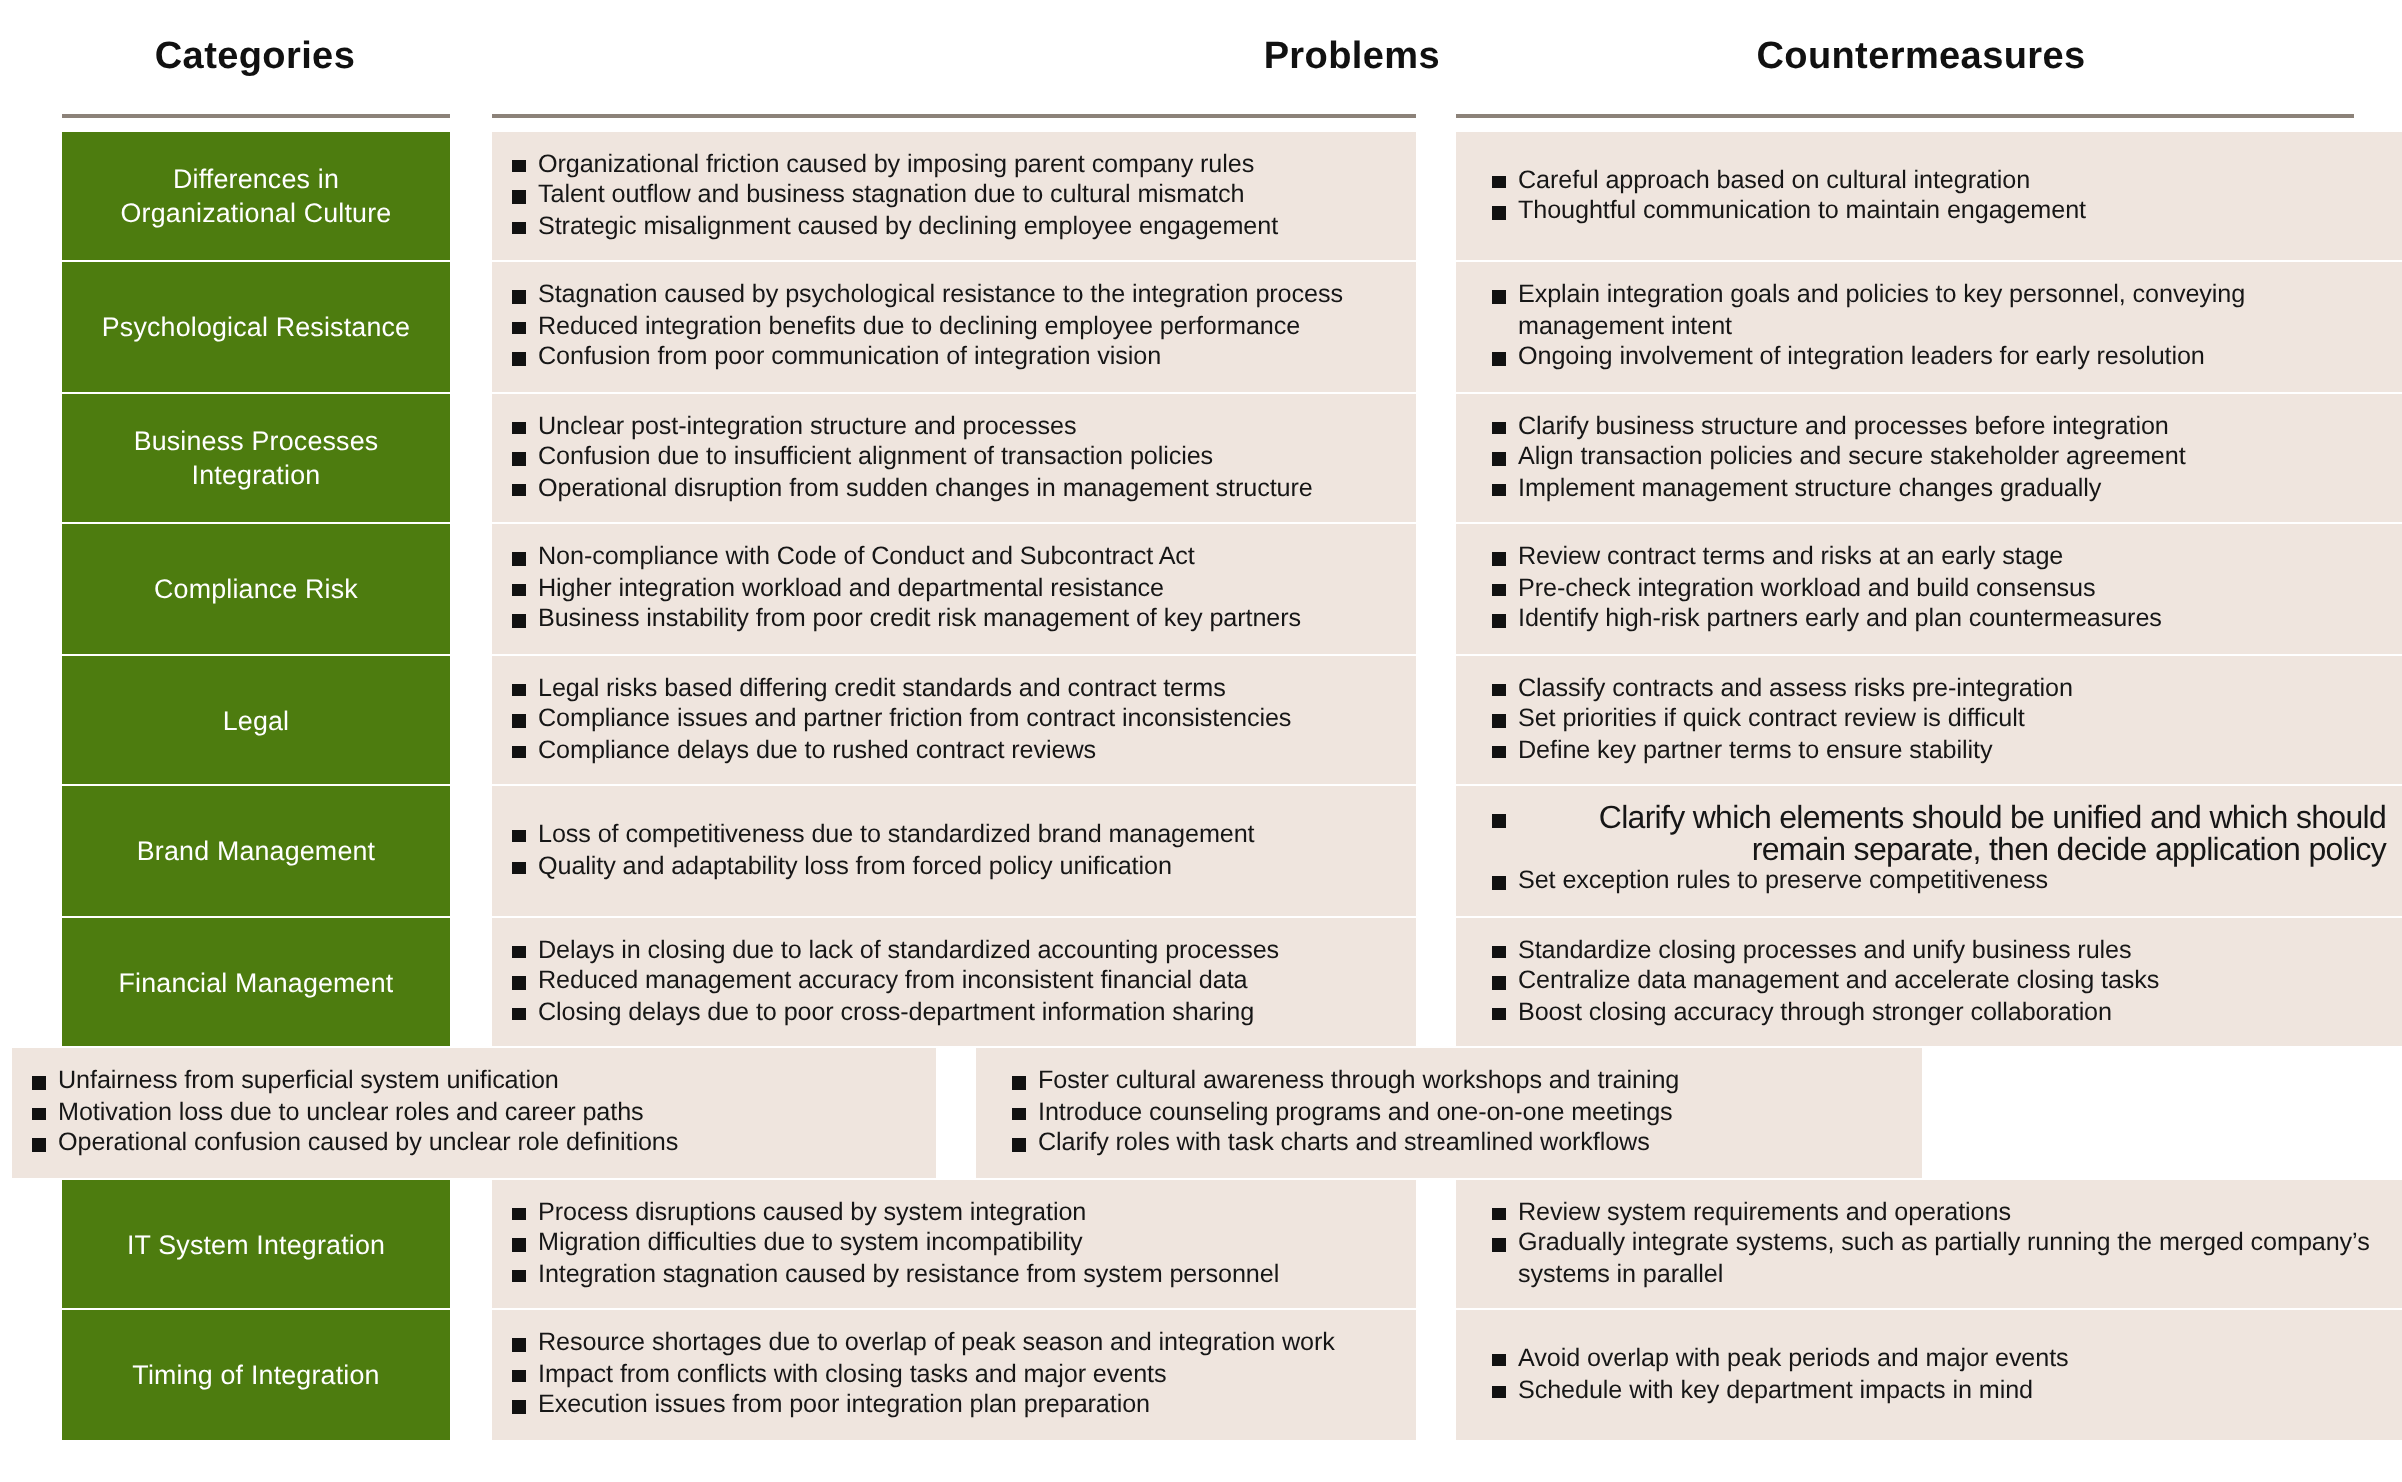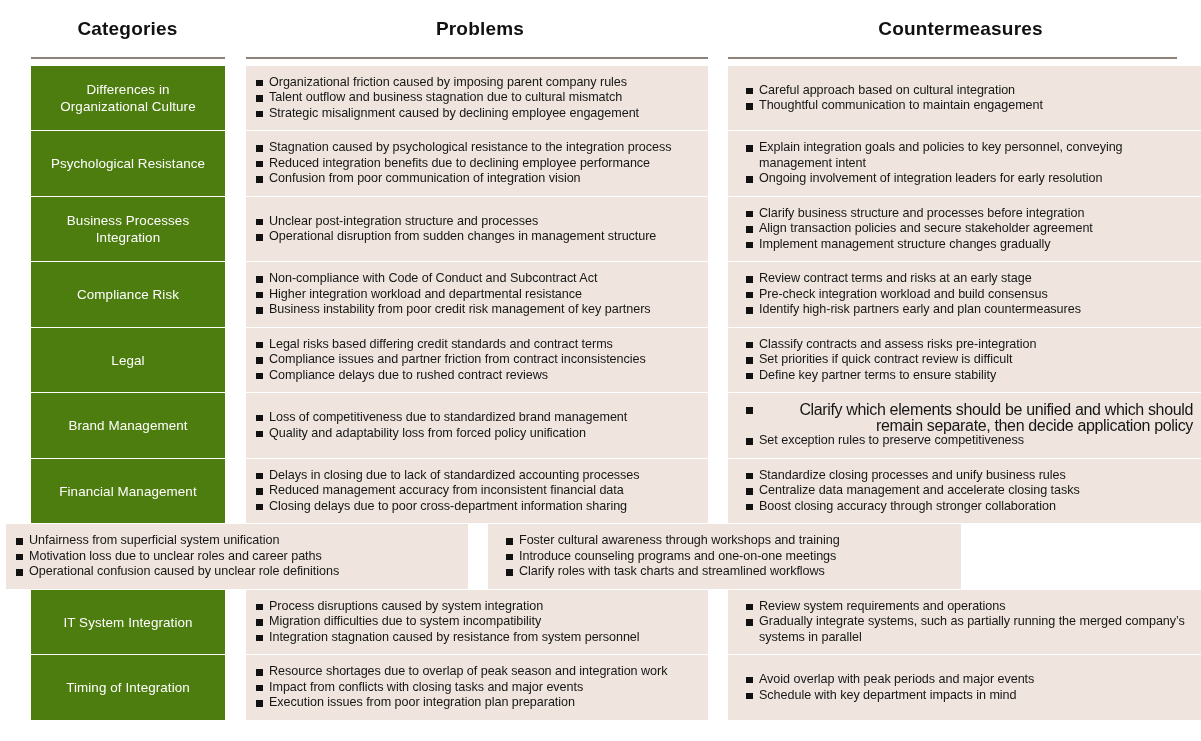--- a/index.html
+++ b/index.html
@@ -34,21 +34,21 @@
     align-items: flex-start;
   }
   .hdr-cell {
     position: relative;
     box-sizing: border-box;
     height: 66px;
     padding-top: 18px;
     text-align: center;
   }
   .hdr-cell.cat   { width: 240px; padding-left: 15px; }
-  .hdr-cell.prob  { width: 480px; }
+  .hdr-cell.prob  { width: 480px; text-align: right; }
   .hdr-cell.ctr   { width: 481px; }
 
   .hdr-title {
     font-size: 19px;
     font-weight: bold;
     letter-spacing: 0.2px;
     line-height: 22px;
     color: #111111;
     display: block;
   }
@@ -219,20 +219,21 @@
       <div class="row">
         <div class="cat-cell">
           <div class="cat-box">
             <div>Business Processes<br>Integration</div>
           </div>
         </div>
         <div class="panel-cell prob">
           <div class="panel">
             <ul class="bullets">
               <li><span class="sq"></span><span>Unclear post-integration structure and processes</span></li>
+              <li><span class="sq"></span><span>Confusion due to insufficient alignment of transaction policies</span></li>
               <li><span class="sq"></span><span>Operational disruption from sudden changes in management structure</span></li>
             </ul>
           </div>
         </div>
         <div class="panel-cell ctr">
           <div class="panel ctr-panel">
             <ul class="bullets">
               <li><span class="sq"></span><span>Clarify business structure and processes before integration</span></li>
               <li><span class="sq"></span><span>Align transaction policies and secure stakeholder agreement</span></li>
               <li><span class="sq"></span><span>Implement management structure changes gradually</span></li>

